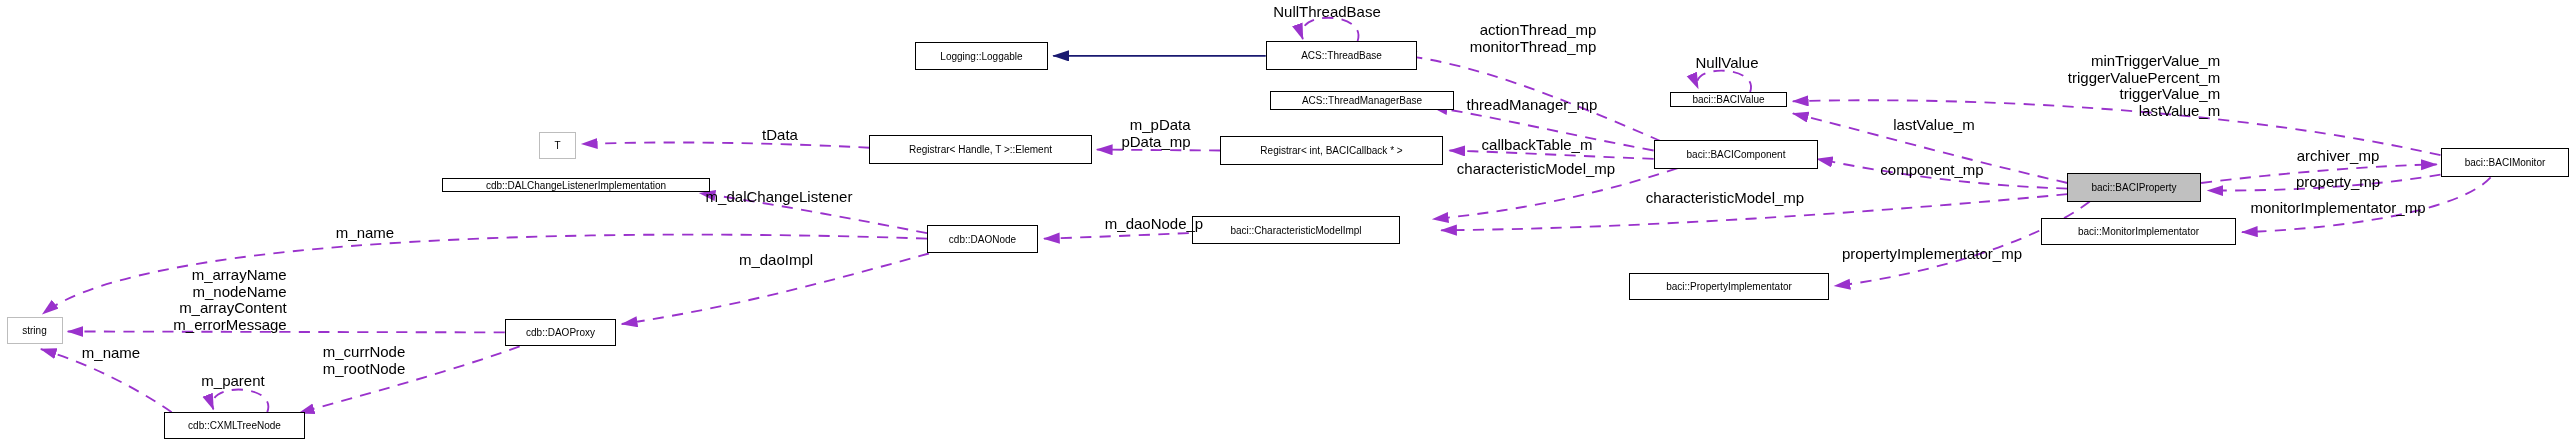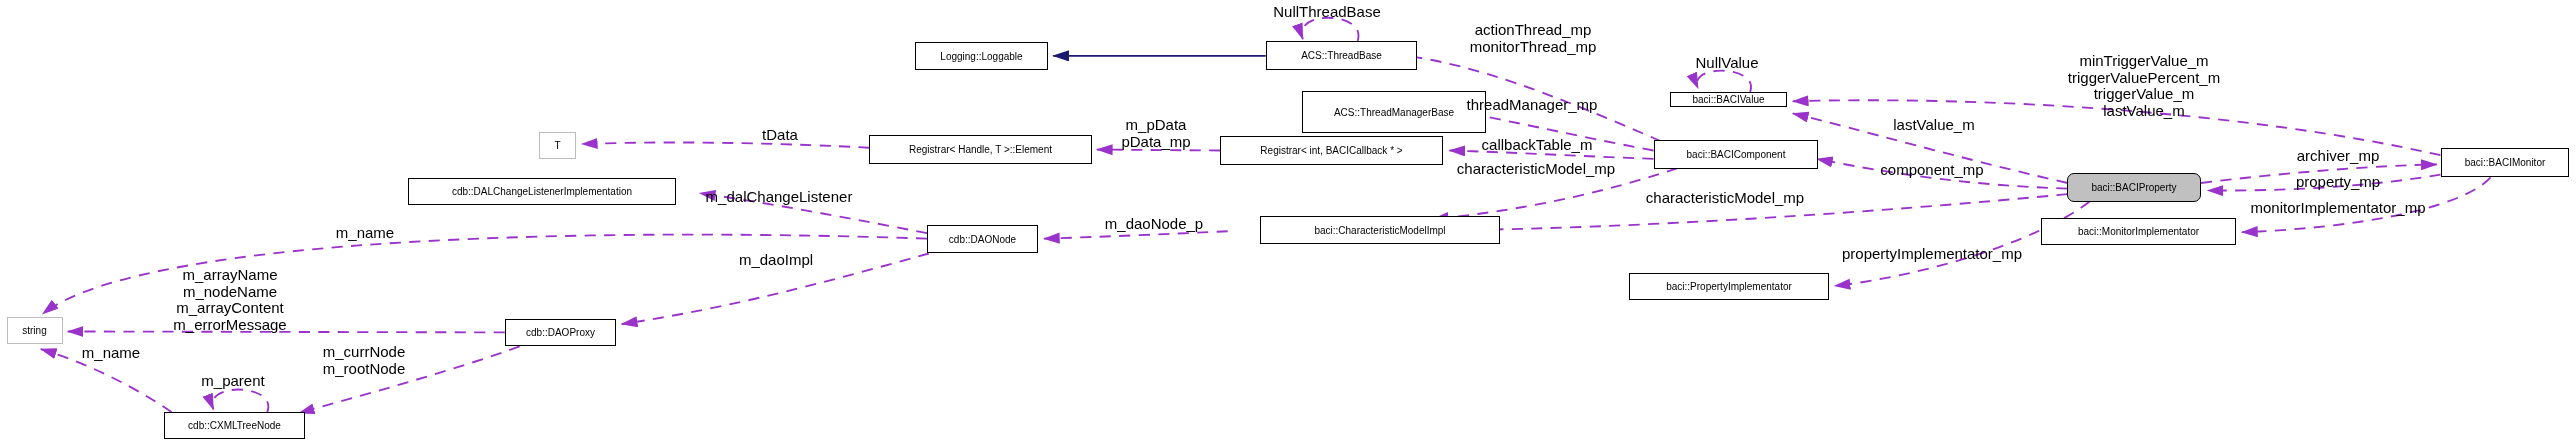--- a/index.html
+++ b/index.html
@@ -8,23 +8,23 @@
   svg.edges{position:absolute;left:0;top:0;width:2576px;height:443px;}
   path.edge{fill:none;stroke:var(--edge-dashed,#9a32cc);stroke-width:2;stroke-dasharray:12 9;}
   path.edge-solid{fill:none;stroke:var(--edge-solid,#191970);stroke-width:2;}
   #ah path{fill:var(--edge-dashed,#9a32cc);}
   #ahs path{fill:var(--edge-solid,#191970);}
   .node{position:absolute;display:flex;align-items:center;justify-content:center;
     box-sizing:border-box;border:0.9px solid var(--node-border,#000000);
     background:var(--node-fill,#ffffff);color:var(--text,#000000);
     font-size:10px;white-space:nowrap;z-index:2;}
   .node.muted{border-color:var(--muted-border,#bdbdbd);}
-  .node.highlight{background:var(--highlight-fill,#c0c0c0);border-width:1.9px;border-radius:7px;}
+  .node.highlight{background:var(--highlight-fill,#c0c0c0);border-width:1.9px;}
   .edge-label{position:absolute;transform:translateX(-50%);font-size:15px;line-height:16.7px;
-    text-align:center;white-space:pre;color:var(--text,#000000);z-index:3;}
+    text-align:right;white-space:pre;color:var(--text,#000000);z-index:3;}
 </style>
 </head>
 <body>
 
 <div class="diagram">
 
   <svg class="edges" viewBox="0 0 2776 477" xmlns="http://www.w3.org/2000/svg">
     <defs>
       <marker id="ah" markerUnits="userSpaceOnUse" markerWidth="19" markerHeight="13" refX="17" refY="6" orient="auto">
         <path d="M0,0 L18,6 L0,12 Z"></path>
@@ -57,33 +57,33 @@
     <path class="edge" d="M 999,257 C 680,246 160,250 46,338" marker-end="url(#ah)"></path>
     <path class="edge" d="M 1001,273 C 900,301 792,331 670,349" marker-end="url(#ah)"></path>
     <path class="edge" d="M 544,358 L 73,357" marker-end="url(#ah)"></path>
     <path class="edge" d="M 560,373 C 480,402 392,425 322,445" marker-end="url(#ah)"></path>
     <path class="edge" d="M 185,444 C 147,418 97,392 44,376" marker-end="url(#ah)"></path>
     <path class="edge" d="M 288,444 C 300,413 218,411 230,441" marker-end="url(#ah)"></path>
   </svg>
 
   <div class="node" style="left:915px;top:42px;width:133px;height:28px">Logging::Loggable</div>
   <div class="node" style="left:1266px;top:41px;width:151px;height:29px">ACS::ThreadBase</div>
-  <div class="node" style="left:1302px;top:91px;width:184px;height:42px">ACS::ThreadManagerBase</div>
+  <div class="node" style="left:1270px;top:91px;width:184px;height:19px">ACS::ThreadManagerBase</div>
   <div class="node muted" style="left:539px;top:132px;width:37px;height:27px">T</div>
   <div class="node" style="left:869px;top:135px;width:223px;height:29px">Registrar&lt; Handle, T &gt;::Element</div>
   <div class="node" style="left:1220px;top:136px;width:223px;height:29px">Registrar&lt; int, BACICallback * &gt;</div>
   <div class="node" style="left:1670px;top:92px;width:117px;height:15px">baci::BACIValue</div>
   <div class="node" style="left:1654px;top:140px;width:164px;height:29px">baci::BACIComponent</div>
   <div class="node highlight" style="left:2067px;top:173px;width:134px;height:29px">baci::BACIProperty</div>
   <div class="node" style="left:2441px;top:148px;width:128px;height:29px">baci::BACIMonitor</div>
   <div class="node" style="left:1629px;top:273px;width:200px;height:27px">baci::PropertyImplementator</div>
   <div class="node" style="left:2041px;top:218px;width:195px;height:27px">baci::MonitorImplementator</div>
-  <div class="node" style="left:408px;top:178px;width:268px;height:27px">cdb::DALChangeListenerImplementation</div>
+  <div class="node" style="left:442px;top:178px;width:268px;height:14px">cdb::DALChangeListenerImplementation</div>
   <div class="node" style="left:927px;top:225px;width:111px;height:28px">cdb::DAONode</div>
-  <div class="node" style="left:1260px;top:216px;width:240px;height:28px">baci::CharacteristicModelImpl</div>
+  <div class="node" style="left:1192px;top:216px;width:208px;height:28px">baci::CharacteristicModelImpl</div>
   <div class="node muted" style="left:6.5px;top:317px;width:56px;height:27px">string</div>
   <div class="node" style="left:505px;top:319px;width:111px;height:27px">cdb::DAOProxy</div>
   <div class="node" style="left:164px;top:412px;width:141px;height:27px">cdb::CXMLTreeNode</div>
 
   <span class="edge-label" style="left:1327px;top:3.7px">NullThreadBase</span>
   <span class="edge-label" style="left:1533px;top:22px">actionThread_mp
 monitorThread_mp</span>
   <span class="edge-label" style="left:1532px;top:97px">threadManager_mp</span>
   <span class="edge-label" style="left:1537px;top:137px">callbackTable_m</span>
   <span class="edge-label" style="left:1536px;top:161px">characteristicModel_mp</span>

